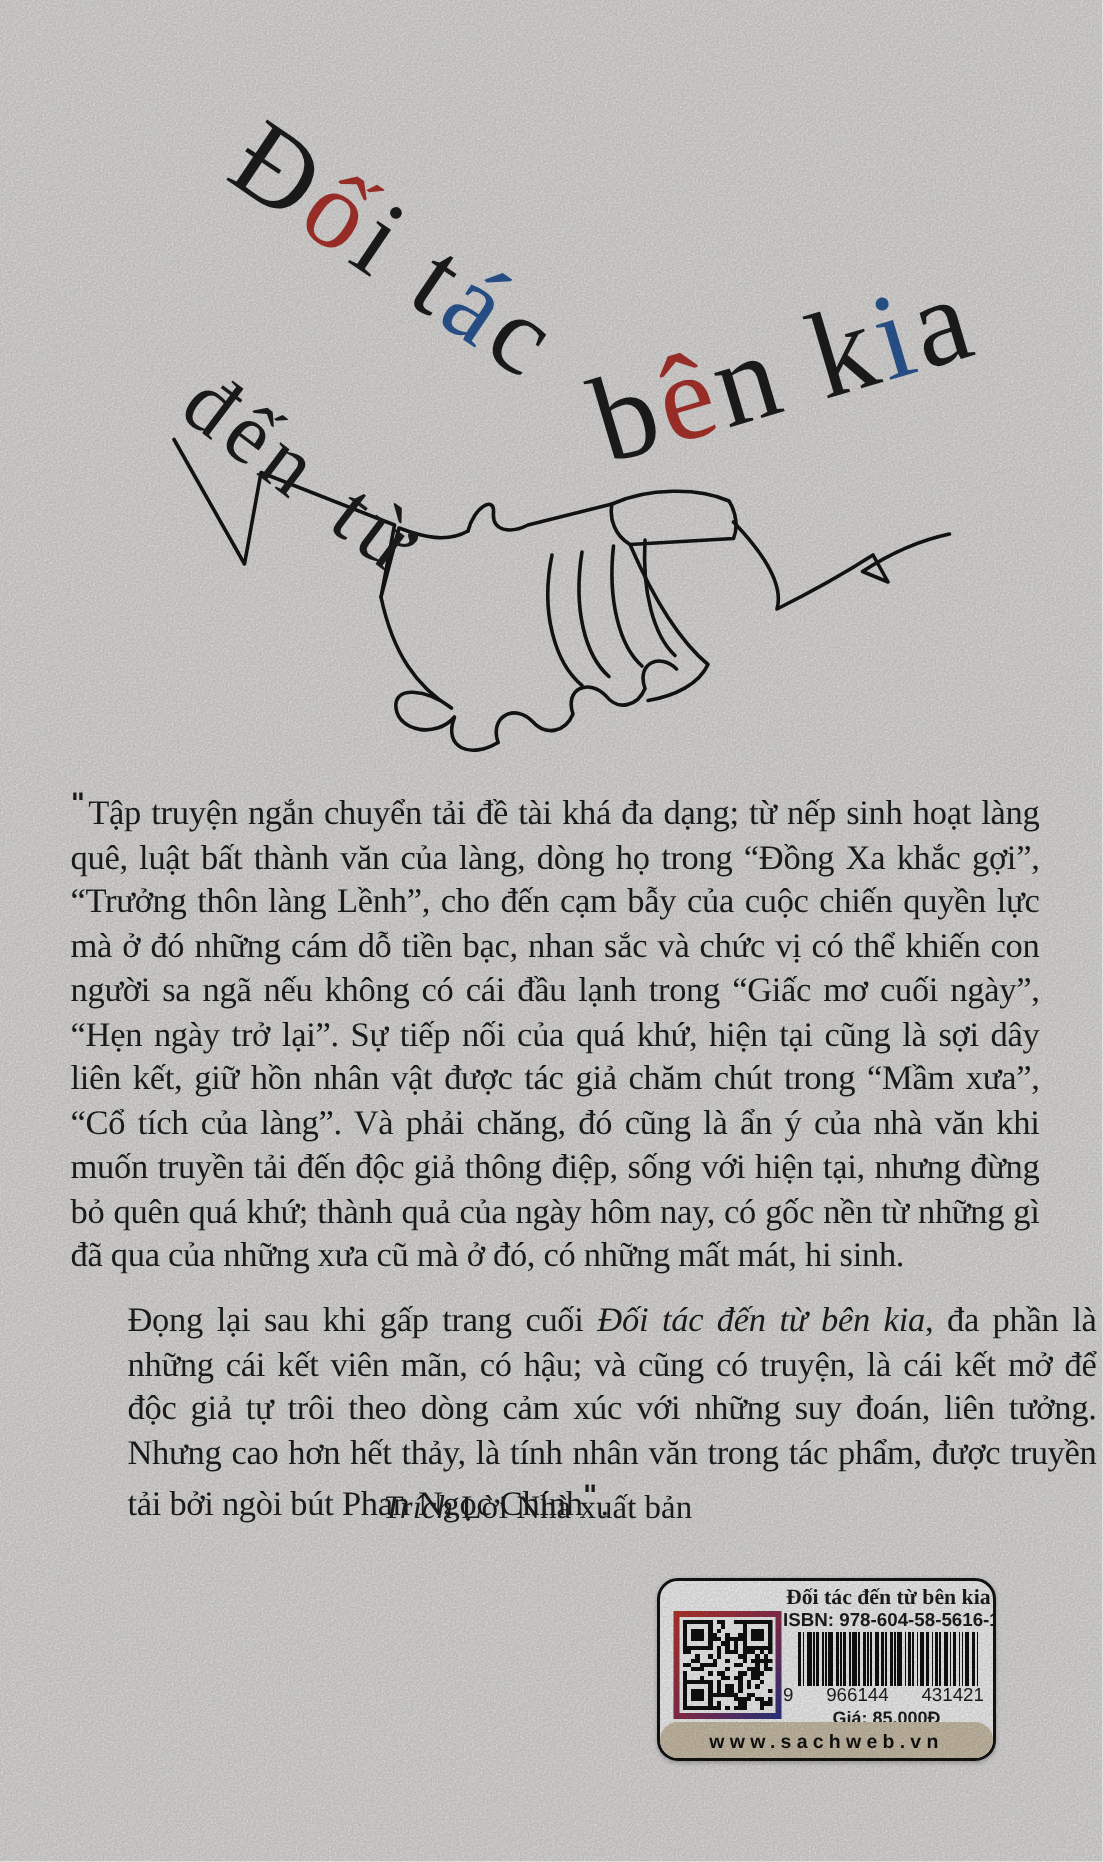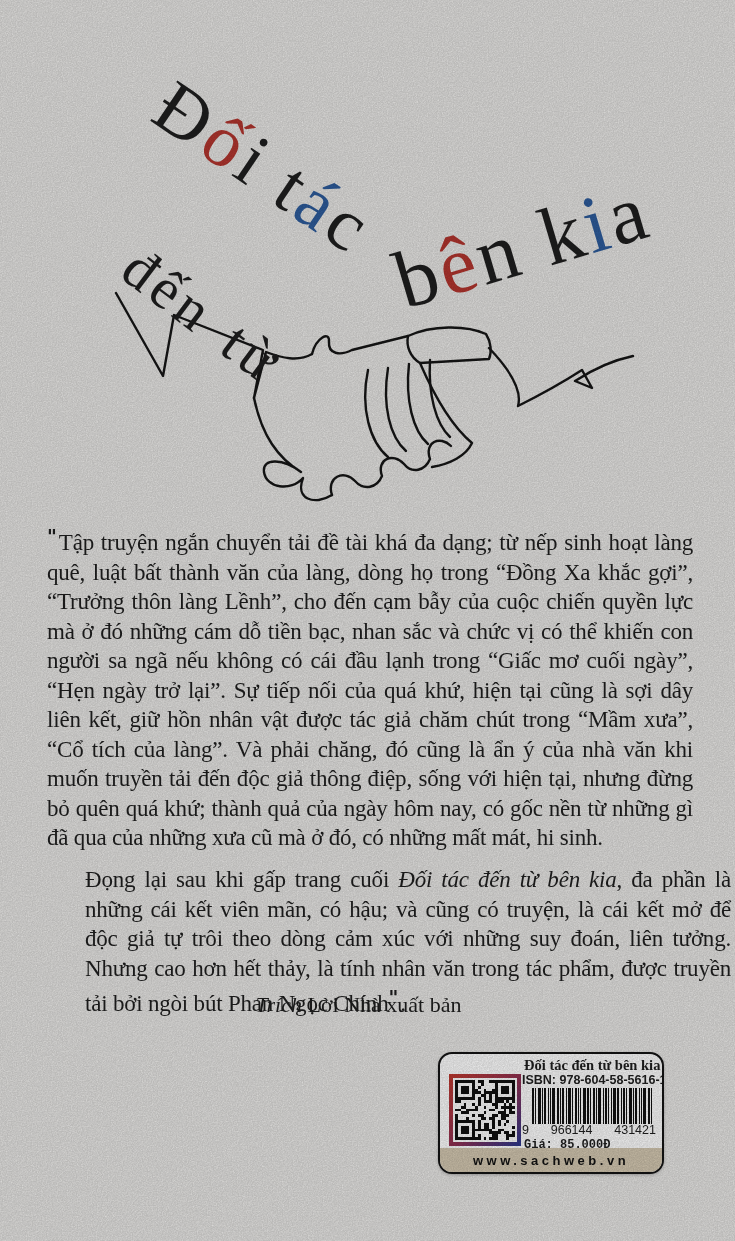--- a/index.html
+++ b/index.html
@@ -37,24 +37,24 @@
   .qr-inner svg{display:block; width:100%; height:100%; shape-rendering:crispEdges;}
   .box-title{position:absolute; left:84px; top:3px; width:134px; text-align:center;
              font-family:"Liberation Serif",serif; font-weight:bold; font-size:14.5px; white-space:nowrap;}
   .box-isbn{position:absolute; left:82px; top:19px; width:138px; text-align:center;
             font-family:"Liberation Sans",sans-serif; font-size:12.5px; font-weight:600; white-space:nowrap;}
   .barcode{position:absolute; left:92px; top:34px; width:123px; height:36px;}
   .barcode svg{display:block; width:100%; height:100%; shape-rendering:crispEdges;}
   .ean-digits{position:absolute; left:82px; top:69px; width:134px; display:flex;
               justify-content:space-between; font-family:"Liberation Sans",sans-serif;
               font-size:12.5px; font-weight:500;}
-  .box-price{position:absolute; left:84px; top:84px; width:134px; text-align:left;
-             font-family:Liberation Mono, monospace; font-weight:bold; font-size:12px;}
+  .box-price{position:absolute; left:84px; top:84px; width:134px; text-align:center;
+             font-family:Liberation Sans, sans-serif; font-weight:bold; font-size:12px;}
   .box-band{position:absolute; left:0; right:0; bottom:0; height:24px; background:#d5c9b2;
-            display:flex; align-items:center; justify-content:center;}
+            display:flex; align-items:center; justify-content:center;border-radius:12px;}
   .box-band span{font-family:"Liberation Sans",sans-serif; font-weight:bold; font-size:13px;
                  letter-spacing:3.5px; color:#141414;}
 </style>
 </head>
 <body>
 
 <div class="cover">
 
   <div class="title-piece t-doitac"><span>Đ</span><span style="color: rgb(181, 54, 47);">ố</span><span>i t</span><span style="color: rgb(46, 93, 158);">á</span><span>c</span></div>
   <div class="title-piece t-dentu"><span>đến từ</span></div>

